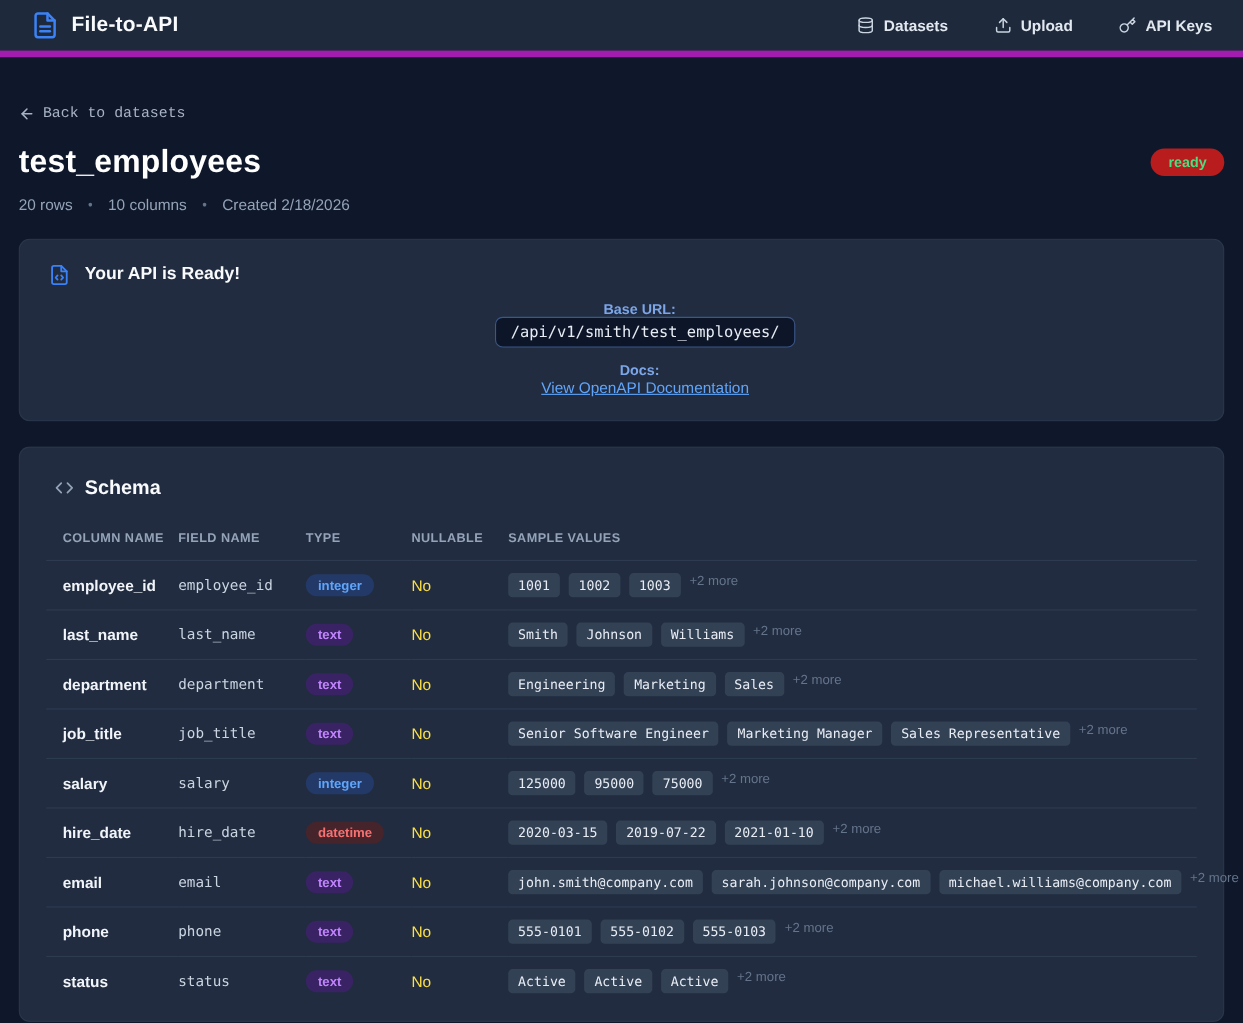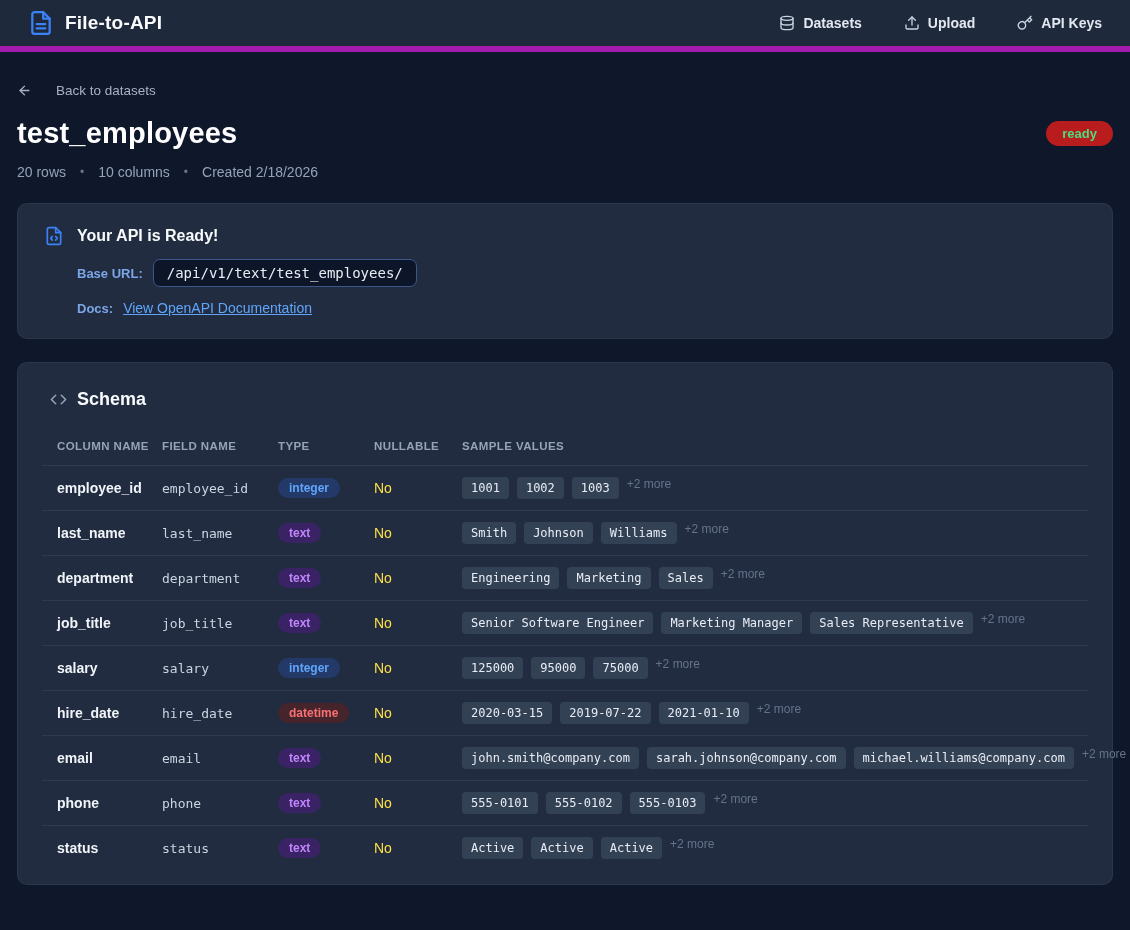--- a/index.html
+++ b/index.html
@@ -22,23 +22,23 @@
   }
   .brand { display: flex; align-items: center; gap: 11px; cursor: pointer; }
   .brand-title { font-size: 19px; font-weight: 700; color: #f8fafc; letter-spacing: .2px; }
   .nav-links { display: flex; align-items: center; gap: 42px; }
   .nav-item { display: flex; align-items: center; gap: 8px; font-size: 14px; font-weight: 600; color: #e2e8f0; cursor: pointer; }
   .nav-item svg { display: block; }
 
   
   .page { padding: 0 17px; }
   .back-link {
-    margin-top: 31px;
-    display: inline-flex; align-items: center; gap: 24px;
-    font-size: 13.5px; color: #a7b3c4; cursor: pointer;
+    margin-top: 44px;
+    display: inline-flex; align-items: center; gap: 7px;
+    font-size: 13.5px; color: #a7b3c4; cursor: pointer; font-family: Liberation Mono, monospace;
   }
   .title-row { margin-top: 15px; display: flex; align-items: center; justify-content: space-between; }
   .page-title { font-size: 29px; font-weight: 700; color: #ffffff; letter-spacing: .2px; }
   .status-badge {
     background: #b91c1c; color: #4ade80;
     font-size: 13px; font-weight: 600;
     padding: 5px 16px; border-radius: 999px;
   }
   .filename { margin-top: 9px; font-size: 14px; color: #94a3b8; }
   .meta-row { margin-top: 14px; display: flex; align-items: center; gap: 14px; font-size: 14px; color: #94a3b8; }
@@ -48,21 +48,21 @@
   .card {
     background: #212c40;
     border: 1px solid #33415580;
     border-radius: 10px;
     margin-top: 23px;
   }
   .api-card { padding: 22px 26px; }
   .api-title-row { display: flex; align-items: center; gap: 13px; }
   .api-title { font-size: 16px; font-weight: 700; color: #f8fafc; }
   .api-rows { margin-left: 33px; }
-  .api-row { margin-top: 13px; display: flex; align-items: center; }
+  .api-row { margin-top: 13px; display: flex; align-items: center; flex-direction: column; }
   .api-label { font-size: 13px; font-weight: 700; color: #7ca6e8; }
   .code-box {
     margin-left: 10px;
     background: #0d1628;
     border: 1px solid #3b5788;
     border-radius: 7px;
     padding: 5px 13px;
     font-family: "DejaVu Sans Mono", monospace;
     font-size: 14px; color: #e8edf5;
   }
@@ -191,21 +191,21 @@
           <polyline points="14 2 14 8 20 8"></polyline>
           <path d="M10 12.5l-2 2.25 2 2.25"></path>
           <path d="M14 12.5l2 2.25-2 2.25"></path>
         </svg>
       </span>
       <span class="api-title">Your API is Ready!</span>
     </div>
     <div class="api-rows">
       <div class="api-row">
         <span class="api-label">Base URL:</span>
-        <span class="code-box">/api/v1/text/test_employees/</span>
+        <span class="code-box">/api/v1/smith/test_employees/</span>
       </div>
       <div class="api-row">
         <span class="api-label">Docs:</span>
         <a class="docs-link">View OpenAPI Documentation</a>
       </div>
     </div>
   </section>
 
   
   <section class="card schema-card">

